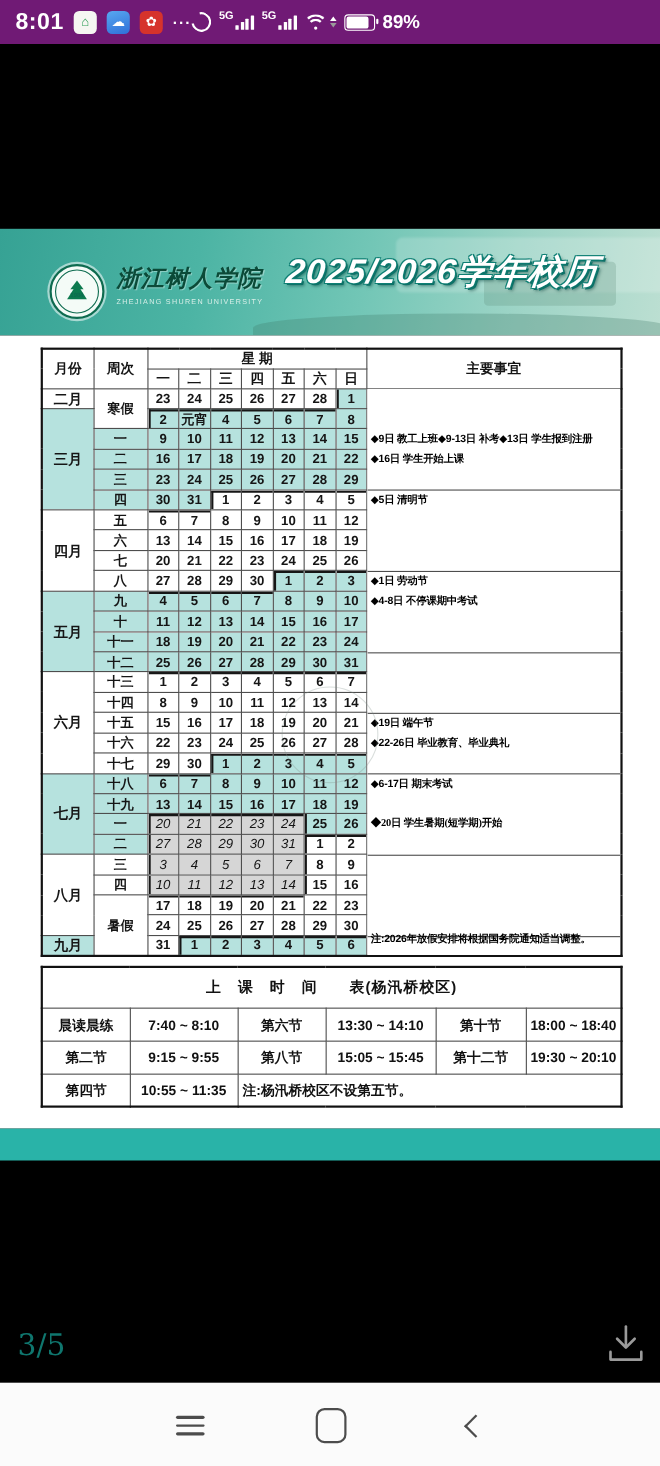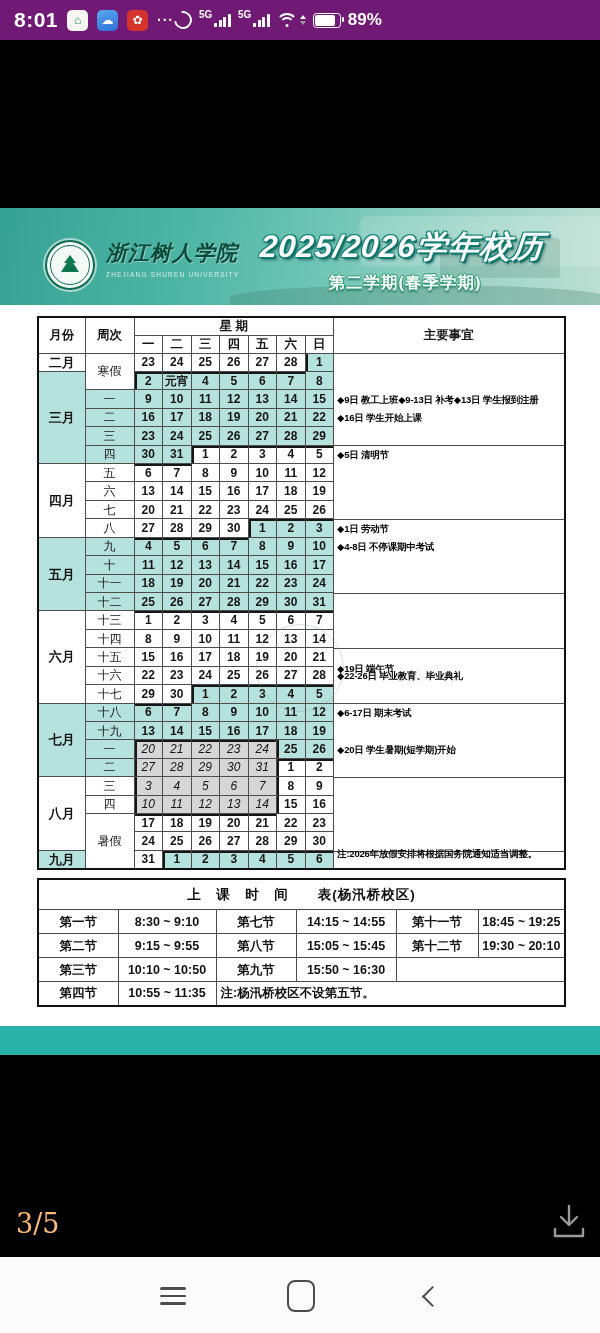--- a/index.html
+++ b/index.html
@@ -66,21 +66,21 @@
 
   
   table{border-collapse:collapse;table-layout:fixed;}
   #cal{position:absolute;left:37px;top:316px;width:527px;height:552px;border:2px solid #111;}
   #cal th,#cal td{border:1px solid #4d4d4d;padding:0;text-align:center;vertical-align:middle;line-height:1;
     color:#151515;overflow:hidden;}
   #cal thead tr{height:18px;}
   #cal thead th{font-size:12.5px;font-weight:700;background:#fff;}
   #cal tbody tr{height:18.43px;}
   .mcell{font-size:13px;font-weight:700;}
-  .wcell{font-size:12px;font-weight:400;}
+  .wcell{font-size:12px;font-weight:700;}
   .dcell{font-size:12px;font-weight:700;}
   .shade-t{background:#b6e2de;}
   .shade-g{background:#d6d6d6;}
   .shade-w{background:#fff;}
   .red{color:#c6413e;}
   .ital{font-style:italic;font-weight:500;}
   td.events{position:relative;background:#fff;padding:0;}
   .evwrap{position:absolute;inset:0;}
   .evline{position:absolute;left:3px;font-size:9.5px;font-weight:700;color:#000;white-space:nowrap;letter-spacing:-.2px;}
   .evsep{position:absolute;left:0;right:0;border-top:1px solid #4d4d4d;}
@@ -93,21 +93,21 @@
   #sched{position:absolute;left:37px;top:878px;width:527px;height:129px;border:2px solid #111;}
   #sched td{border:1px solid #4d4d4d;padding:0;text-align:center;vertical-align:middle;line-height:1;
     font-size:12.5px;font-weight:600;color:#111;background:#fff;overflow:hidden;}
   #sched .titlerow{height:22px;}
   #sched .titlecell{font-size:13.5px;font-weight:700;letter-spacing:1px;}
   #sched .hdr{height:21px;font-weight:700;}
   #sched tr{height:17.2px;}
   #sched td.left{text-align:left;padding-left:4px;}
 
   
-  .pagenum{position:absolute;left:16px;top:1208px;color:#fdba74;font-size:27px;
+  .pagenum{position:absolute;left:16px;top:1208px;color:#0f766e;font-size:27px;
     font-family:"DejaVu Serif","Liberation Serif",serif;}
   .dlbtn{position:absolute;left:550px;top:1202px;width:38px;height:40px;}
   .navbar{position:absolute;left:0;top:1257px;width:600px;height:76px;background:#fbfbfb;
     display:flex;align-items:center;}
   .nav-item{position:absolute;top:22px;width:34px;height:34px;display:flex;align-items:center;justify-content:center;}
   .menu-i{display:flex;flex-direction:column;gap:5px;}
   .menu-i i{display:block;width:26px;height:2.6px;background:#4c4c4c;border-radius:2px;}
   .home-i{width:24px;height:28px;border:2.6px solid #4c4c4c;border-radius:8px;}
   .back-i{width:13px;height:13px;border-left:2.6px solid #4c4c4c;border-bottom:2.6px solid #4c4c4c;transform:rotate(45deg);margin-left:6px;}
 </style>
@@ -170,21 +170,20 @@
     <span class="ring"></span>
     <span class="tree"></span>
       <span class="tree2"></span>
     <span class="yr">1984</span>
   </div>
   <div class="schoolblock">
     <div class="school-cn">浙江树人学院</div>
     <div class="school-en">ZHEJIANG SHUREN UNIVERSITY</div>
   </div>
   <div class="cal-title">2025/2026学年校历</div>
-  <div class="cal-subtitle">第二学期(春季学期)</div>
 
   <div class="page"></div>
 
   <table id="cal">
       <colgroup>
         <col style="width: 47px;">
         <col style="width: 49px;">
         <col style="width: 28.5px;">
         <col style="width: 28.5px;">
         <col style="width: 28.5px;">
@@ -229,24 +228,24 @@
               <div class="evsep" style="top: 239.071px;"></div>
               <div class="evsep" style="top: 294.357px;"></div>
               <div class="evsep" style="top: 349.643px;"></div>
               <div class="evsep" style="top: 423.357px;"></div>
               <div class="evsep" style="top: 497.071px;"></div>
               <div class="evline" style="top: 41.0714px;">◆9日 教工上班◆9-13日 补考◆13日 学生报到注册</div>
               <div class="evline" style="top: 59.5px;">◆16日 学生开始上课</div>
               <div class="evline" style="top: 96.3571px;">◆5日 清明节</div>
               <div class="evline" style="top: 170.071px;">◆1日 劳动节</div>
               <div class="evline" style="top: 188.5px;">◆4-8日 不停课期中考试</div>
-              <div class="evline" style="top: 310px;">◆19日 端午节</div>
+              <div class="evline" style="top: 299px;">◆19日 端午节</div>
               <div class="evline" style="top: 317.5px;">◆22-26日 毕业教育、毕业典礼</div>
               <div class="evline" style="top: 354.357px; text-align: center;">◆6-17日 期末考试</div>
-              <div class="evline" style="top: 391.214px;">◆20日 学生暑期(短学期)开始</div>
+              <div class="evline" style="top: 391.214px; font-family: Liberation Serif, serif;">◆20日 学生暑期(短学期)开始</div>
               <div class="evline" style="top: 495px;">注:2026年放假安排将根据国务院通知适当调整。</div>
             </div>
           </td>
         </tr>
         <tr>
           <td rowspan="5" class="mcell shade-t">三月</td>
           <td class="dcell shade-t red" style="box-shadow: rgb(22, 22, 22) 2px 0px 0px inset, rgb(22, 22, 22) 0px 2px 0px inset;">2</td>
           <td class="dcell shade-t red" style="box-shadow: rgb(22, 22, 22) 0px 2px 0px inset;">元宵</td>
           <td class="dcell shade-t red" style="box-shadow: rgb(22, 22, 22) 0px 2px 0px inset;">4</td>
           <td class="dcell shade-t red" style="box-shadow: rgb(22, 22, 22) 0px 2px 0px inset;">5</td>
@@ -529,41 +528,34 @@
         <col style="width: 80px;">
         <col style="width: 100px;">
         <col style="width: 82px;">
         <col style="width: 87px;">
       </colgroup>
       <tbody>
         <tr class="titlerow">
           <td colspan="6" class="titlecell">上　课　时　间　　表(杨汛桥校区)</td>
         </tr>
         <tr>
-          <td>第一节</td>
-          <td>8:30 ~ 9:10</td>
-          <td>第七节</td>
-          <td>14:15 ~ 14:55</td>
-          <td>第十一节</td>
-          <td>18:45 ~ 19:25</td>
+          <td>晨读晨练</td>
+          <td>7:40 ~ 8:10</td>
+          <td>第六节</td>
+          <td>13:30 ~ 14:10</td>
+          <td>第十节</td>
+          <td>18:00 ~ 18:40</td>
         </tr>
         <tr>
           <td>第二节</td>
           <td>9:15 ~ 9:55</td>
           <td>第八节</td>
           <td>15:05 ~ 15:45</td>
           <td>第十二节</td>
           <td>19:30 ~ 20:10</td>
-        </tr>
-        <tr>
-          <td>第三节</td>
-          <td>10:10 ~ 10:50</td>
-          <td>第九节</td>
-          <td>15:50 ~ 16:30</td>
-          <td colspan="2"></td>
         </tr>
         <tr>
           <td>第四节</td>
           <td>10:55 ~ 11:35</td>
           <td colspan="4" class="left">注:杨汛桥校区不设第五节。</td>
         </tr>
       </tbody>
     </table>
 
   <div class="tealstrip"></div>

